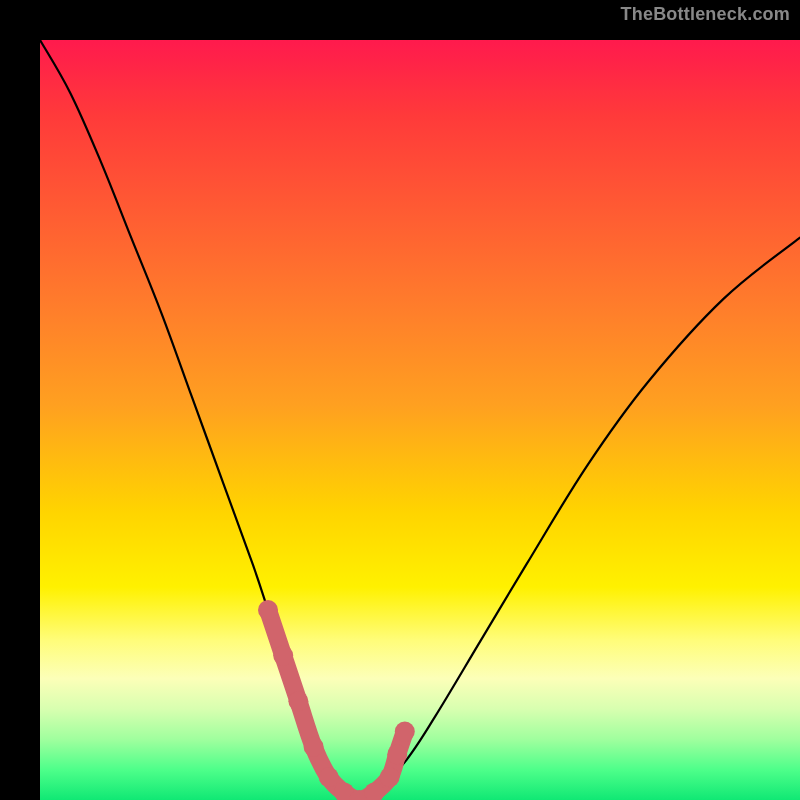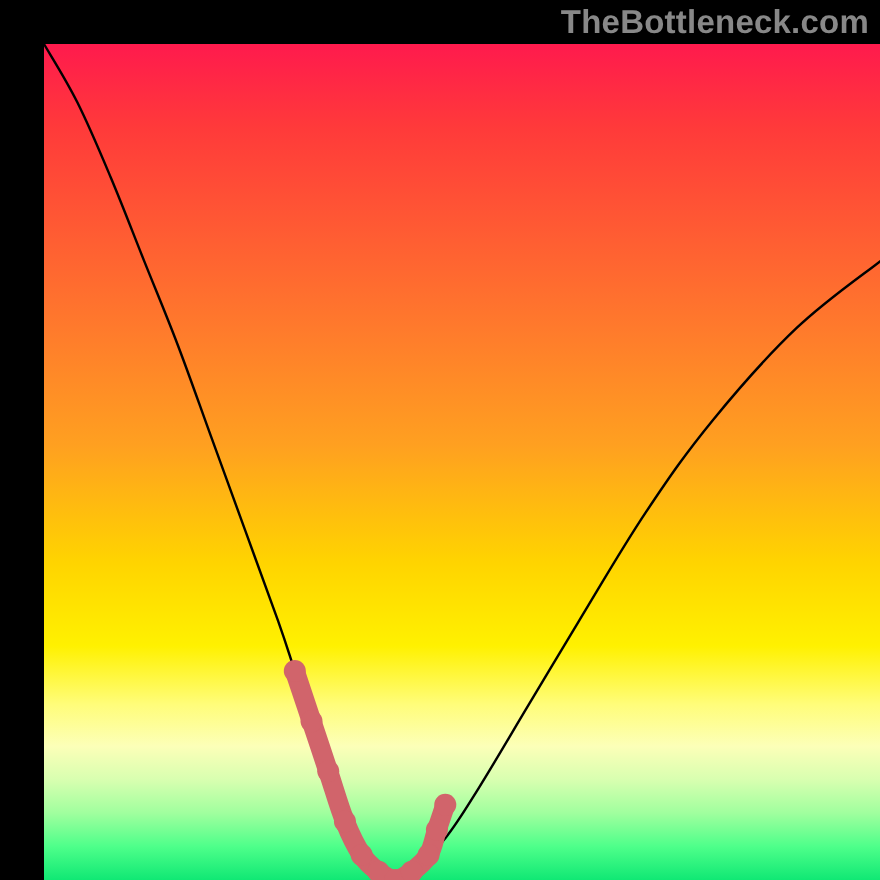--- a/index.html
+++ b/index.html
@@ -15,21 +15,21 @@
     position: relative;
     width: 800px;
     height: 800px;
     background: #000;
   }
   .watermark {
     position: absolute;
     top: 4px;
     right: 10px;
     color: #888;
-    font-size: 30px;
+    font-size: 18px;
     font-weight: 600;
     letter-spacing: 0.2px;
     pointer-events: none;
     user-select: none;
     margin-left: 21px;
   }
   .plot-area {
     position: absolute;
     left: 40px;
     top: 40px;

